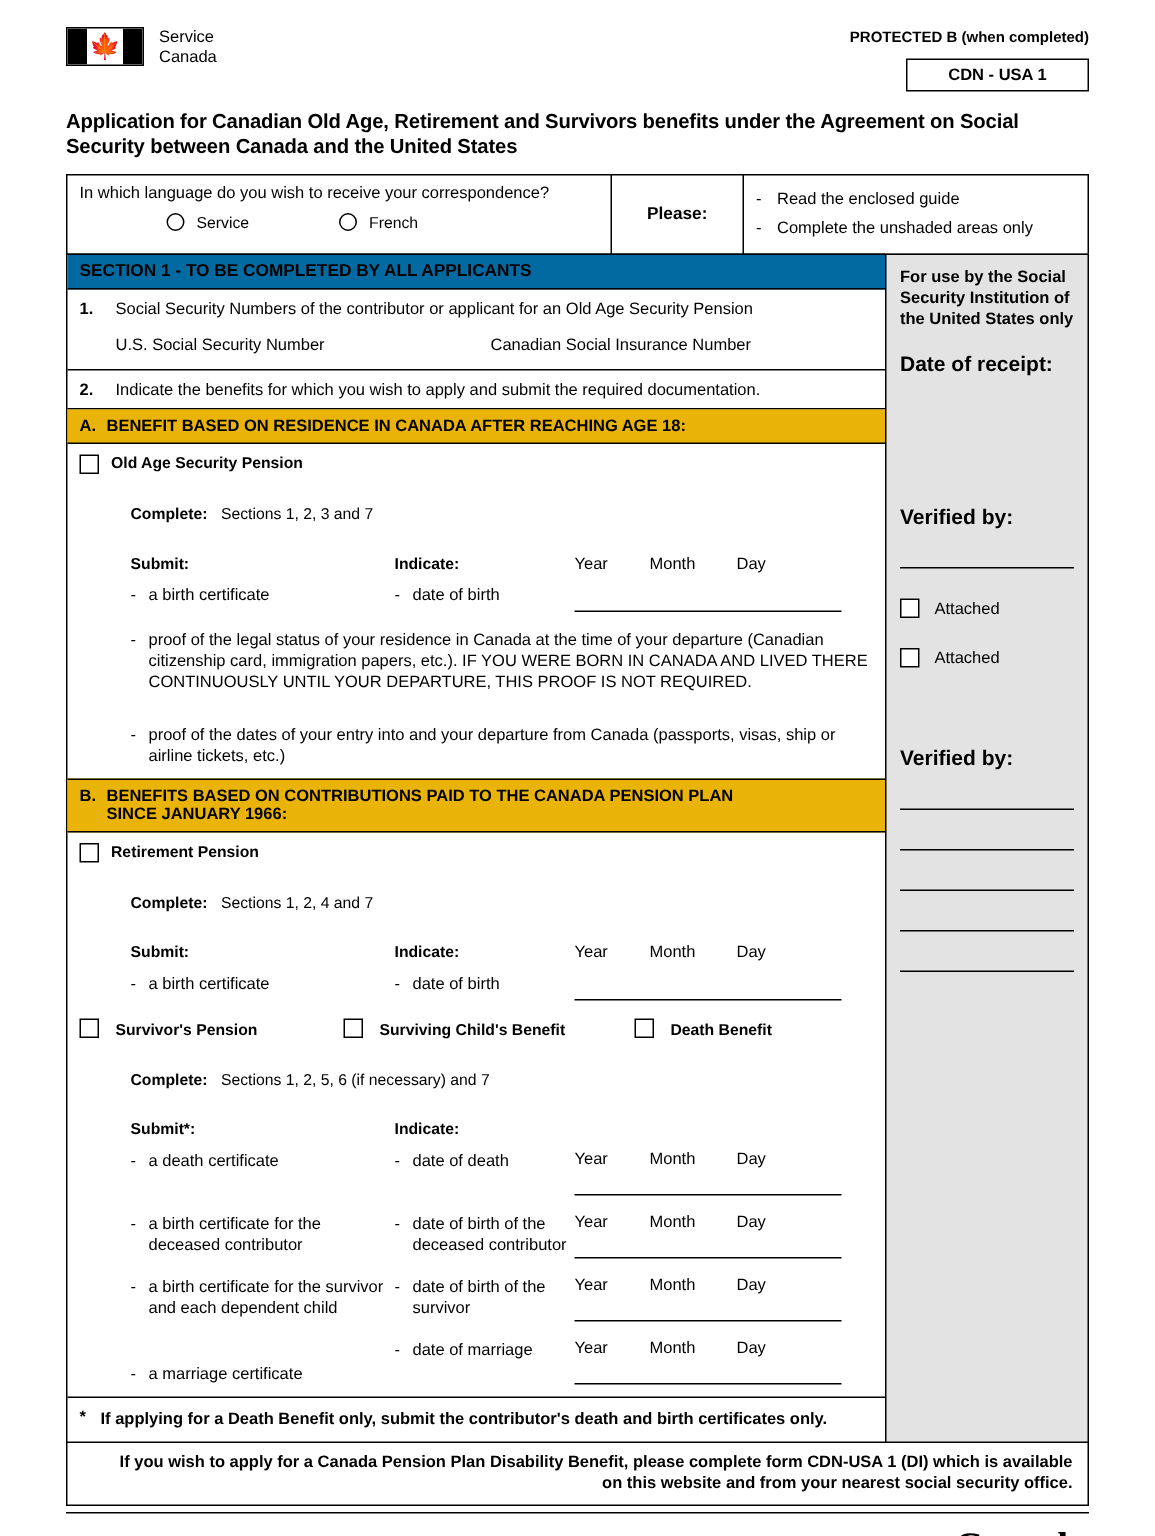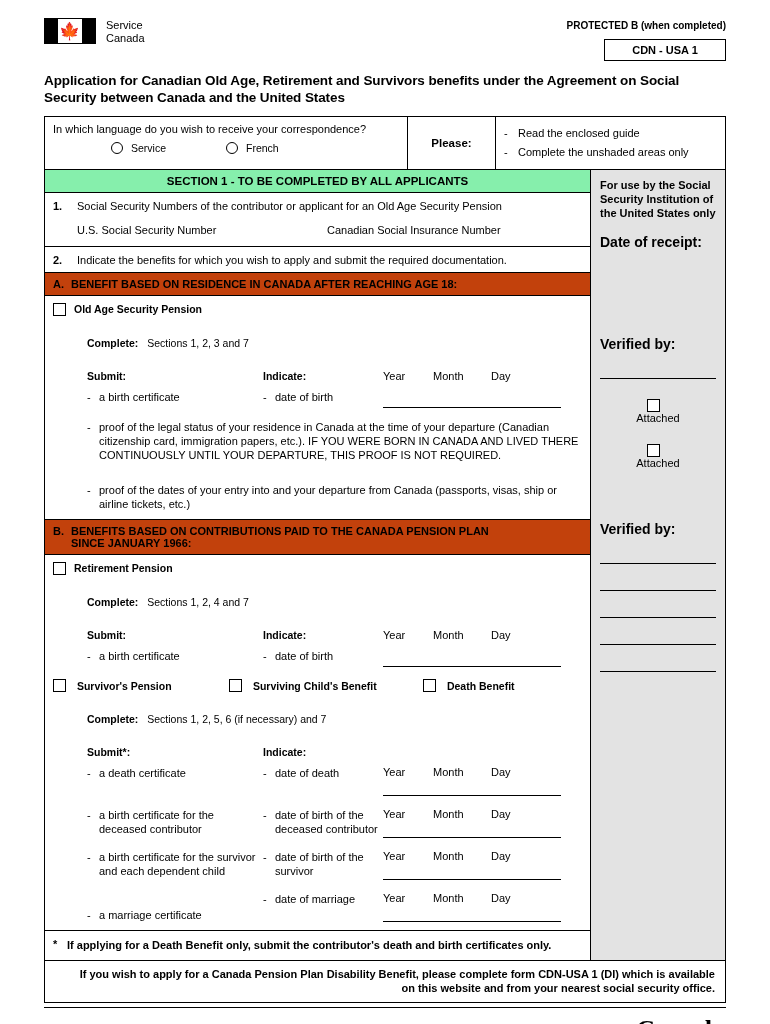--- a/index.html
+++ b/index.html
@@ -108,37 +108,36 @@
   
   .main {
     margin-top: -1px;
     display: flex;
     width: 682px;
   }
   .left-col { width: 546px; border: 1px solid #000; border-right: none; }
   .right-col { width: 136px; border: 1px solid #000; background: #e3e3e3; padding: 8px 9px; }
 
   .sec-head {
-    background: #86efac;
+    background: #0369a1;
     border-bottom: 1px solid #000;
     font-weight: bold;
     font-size: 11.5px;
     padding: 5px 8px;
-    text-align: center;
   }
   .q-row { padding: 7px 8px 6px 8px; border-bottom: 1px solid #000; }
   .q-line { display: flex; font-size: 11px; }
   .q-num { width: 24px; font-weight: bold; }
   .ssn-row {
     display: flex; margin-top: 12px; padding-left: 24px; font-size: 11px;
     padding-bottom: 4px;
   }
   .ssn-row .a { width: 250px; }
   .sub-head {
-    background: #c2410c; border-bottom: 1px solid #000;
+    background: #eab308; border-bottom: 1px solid #000;
     font-weight: bold; font-size: 11px; padding: 5px 8px;
   }
   .sub-head .ltr { display: inline-block; width: 18px; }
 
   .benefit-block { padding: 7px 8px 8px 8px; }
   .cb {
     width: 13px; height: 13px; border: 1px solid #000; display: inline-block;
     background: #fff; vertical-align: -2px; margin-right: 8px;
   }
   .bold { font-weight: bold; }
@@ -174,21 +173,21 @@
   .disability {
     width: 682px; border: 1px solid #000; border-top: none;
     padding: 6px 10px 7px 22px;
     font-size: 11px; font-weight: bold; line-height: 14px; text-align: right;
   }
 
   
   .rc-title { font-weight: bold; font-size: 11px; line-height: 14px; }
   .rc-label { font-weight: bold; font-size: 14px; margin-top: 14px; }
   .rc-line { border-bottom: 1px solid #000; height: 1px; margin-top: 26px; }
-  .rc-check { display: flex; align-items: center; margin-top: 20px; font-size: 11px; flex-direction: column; }
+  .rc-check { display: flex; align-items: center; margin-top: 20px; font-size: 11px; }
   .rc-check .cb { margin-right: 10px; }
 
   
   .footer {
     margin-top: 8px;
     display: flex;
     align-items: flex-end;
     justify-content: space-between;
     width: 682px;
   }

